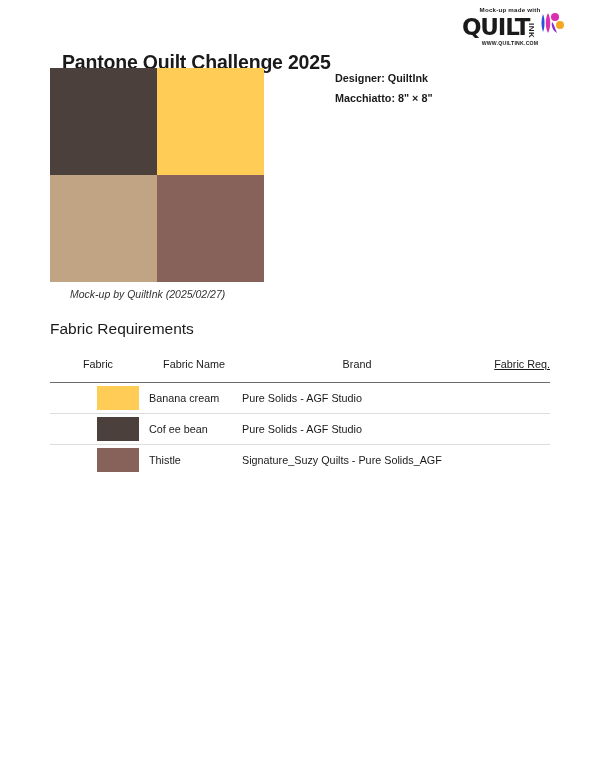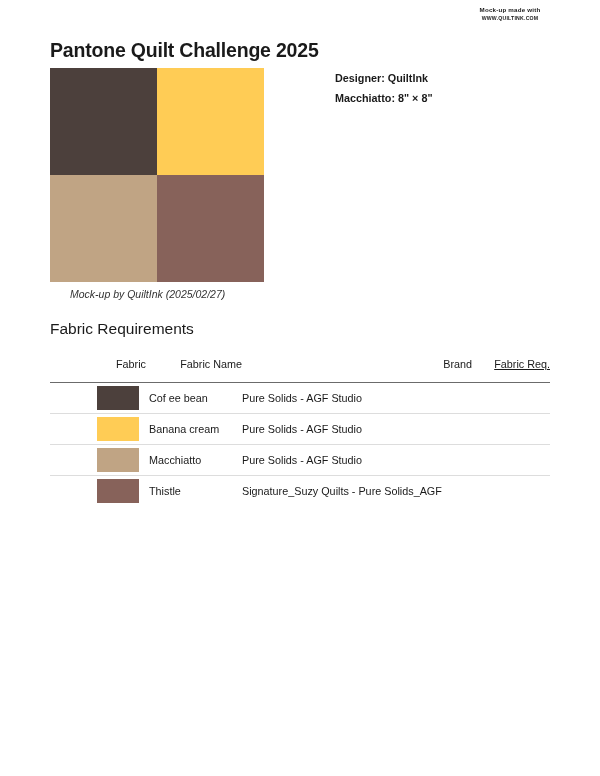--- a/index.html
+++ b/index.html
@@ -73,21 +73,21 @@
 
   
   .page-title {
     position: absolute;
     top: 39px;
     left: 50px;
     font-size: 19.5px;
     font-weight: bold;
     color: #1a1a1a;
     letter-spacing: -0.2px;
-    margin: 0;
+    margin: 12px;
   }
 
   
   .quilt {
     position: absolute;
     top: 68px;
     left: 50px;
     width: 214px;
     height: 214px;
     display: grid;
@@ -135,21 +135,21 @@
     position: absolute;
     top: 358px;
     left: 50px;
     width: 500px;
     border-collapse: collapse;
     font-size: 10.8px;
     color: #1a1a1a;
   }
   .fabric-table th {
     font-weight: normal;
-    text-align: right;
+    text-align: center;
     padding: 0 0 12px 0;
     border-bottom: 1px solid #6b6b6b;
     color: #1a1a1a;
     font-size: 10.8px;
   }
   .fabric-table th.right { text-align: right; }
   .fabric-table td {
     padding: 0;
     height: 30px;
     vertical-align: middle;
@@ -170,20 +170,33 @@
   }
   .cell-name  { padding-left: 3px !important; }
   .cell-brand { padding-left: 0 !important; }
   .cell-req   { text-align: right; }
 </style>
 </head>
 <body>
 
 <div class="logo-block">
   <div class="logo-tagline">Mock-up made with</div>
+  <div class="logo-main">
+    <span class="logo-word">QUILT</span>
+    <span class="logo-ink">INK</span>
+    <span class="logo-mark">
+      <svg width="26" height="22" viewBox="0 0 26 22" xmlns="http://www.w3.org/2000/svg">
+        <path d="M5 2 C3 8 3 14 5 20 C7 15 7 7 5 2 Z" fill="#2b4fd8"></path>
+        <path d="M10 1 C7 7 7 15 10 21 C13 15 13 7 10 1 Z" fill="#d92fb0"></path>
+        <circle cx="17" cy="5" r="4" fill="#d92fb0"></circle>
+        <circle cx="22" cy="13" r="4" fill="#f5a623"></circle>
+        <path d="M14 10 C13 14 15 19 19 21 C17 16 16 12 14 10 Z" fill="#8b2fd8"></path>
+      </svg>
+    </span>
+  </div>
   <div class="logo-url">WWW.QUILTINK.COM</div>
 </div>
 
 <h1 class="page-title">Pantone Quilt Challenge 2025</h1>
 
 <div class="quilt">
   <div class="quilt-cell" style="background: rgb(76, 64, 60);"></div>
   <div class="quilt-cell" style="background: rgb(255, 204, 85);"></div>
   <div class="quilt-cell" style="background: rgb(192, 164, 132);"></div>
   <div class="quilt-cell" style="background: rgb(135, 98, 90);"></div>
@@ -209,39 +222,31 @@
     <tr>
       <th class="col-swatch">Fabric</th>
       <th class="col-name">Fabric Name</th>
       <th class="col-brand">Brand</th>
       <th class="col-req right">Fabric Req.</th>
     </tr>
   </thead>
   <tbody>
     <tr>
       <td>
-        <span class="swatch" style="background: rgb(76, 64, 60);"></span>
-      </td>
-      <td class="cell-name">Cof ee bean</td>
-      <td class="cell-brand">Pure Solids - AGF Studio</td>
-      <td class="cell-req"></td>
-    </tr>
-    <tr>
-      <td>
         <span class="swatch" style="background: rgb(255, 204, 85);"></span>
       </td>
       <td class="cell-name">Banana cream</td>
       <td class="cell-brand">Pure Solids - AGF Studio</td>
       <td class="cell-req"></td>
     </tr>
     <tr>
       <td>
-        <span class="swatch" style="background: rgb(192, 164, 132);"></span>
+        <span class="swatch" style="background: rgb(76, 64, 60);"></span>
       </td>
-      <td class="cell-name">Macchiatto</td>
+      <td class="cell-name">Cof ee bean</td>
       <td class="cell-brand">Pure Solids - AGF Studio</td>
       <td class="cell-req"></td>
     </tr>
     <tr>
       <td>
         <span class="swatch" style="background: rgb(135, 98, 90);"></span>
       </td>
       <td class="cell-name">Thistle</td>
       <td class="cell-brand">Signature_Suzy Quilts - Pure Solids_AGF</td>
       <td class="cell-req"></td>

